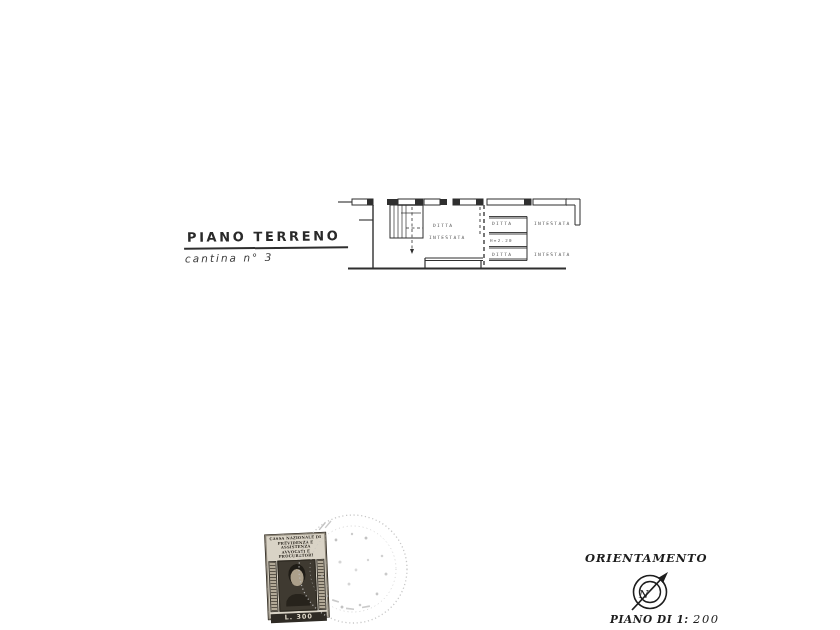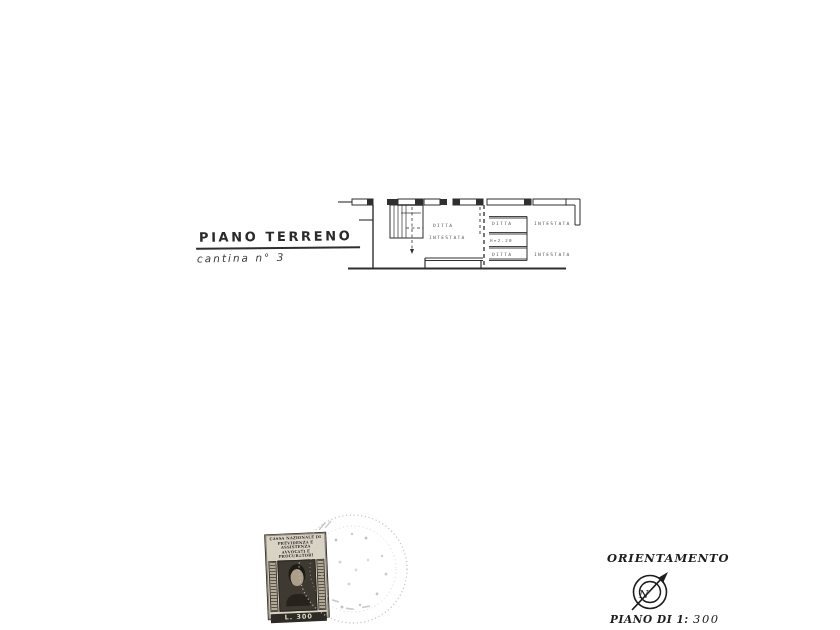--- a/index.html
+++ b/index.html
@@ -7,21 +7,21 @@
   body {
     position:relative;
     width:840px; height:630px;
     background:#ffffff;
     overflow:hidden;
     font-family:"DejaVu Sans", sans-serif;
   }
   .abs { position:absolute; }
 
   
-  .title-block { left:196px; top:226px; }
+  .title-block { left:184px; top:226px; }
   .plan-title {
     display:inline-block;
     font:600 13px/16px "DejaVu Sans", sans-serif;
     letter-spacing:2.6px;
     color:#2a2a2a;
     border-bottom:2px solid #2e2e2e;
     padding:0 8px 2px 3px;
     transform:rotate(-0.6deg);
     white-space:nowrap;
   }
@@ -100,21 +100,21 @@
     font:bold 6.5px/9px "DejaVu Sans", sans-serif;
     text-align:center;
     letter-spacing:1px;
   }
 
   
   .round-stamp-svg { left:294px; top:510px; z-index:2; }
 
   
   .orientamento-label {
-    left:607px; top:551px;
+    left:585px; top:551px;
     font:bold italic 11.5px/14px "DejaVu Serif", serif;
     letter-spacing:0.9px;
     color:#1d1d1d;
     white-space:nowrap;
   }
   .compass-svg { left:627px; top:570px; }
   .scale-label {
     left:610px; top:613px;
     font:bold italic 10.5px/13px "DejaVu Serif", serif;
     letter-spacing:0.6px;
@@ -265,14 +265,14 @@
   <g fill="none" stroke="#1e1e1e">
     <circle cx="23" cy="22" r="16.5" stroke-width="1.6"></circle>
     <circle cx="23" cy="22" r="10.5" stroke-width="1.4"></circle>
     <path d="M5 40 L36 7" stroke-width="1.8"></path>
   </g>
   <polygon points="41,2 31,8 36,13" fill="#1e1e1e" stroke="none"></polygon>
   <text x="12" y="28" font-size="11" font-style="italic" font-family="DejaVu Serif, serif" fill="#1e1e1e">N</text>
 </svg>
 
 <div class="abs scale-label"><span>PIANO DI 1:</span>
-  <span class="scale-value">300</span>
+  <span class="scale-value">200</span>
 </div>
 
 </body></html>

